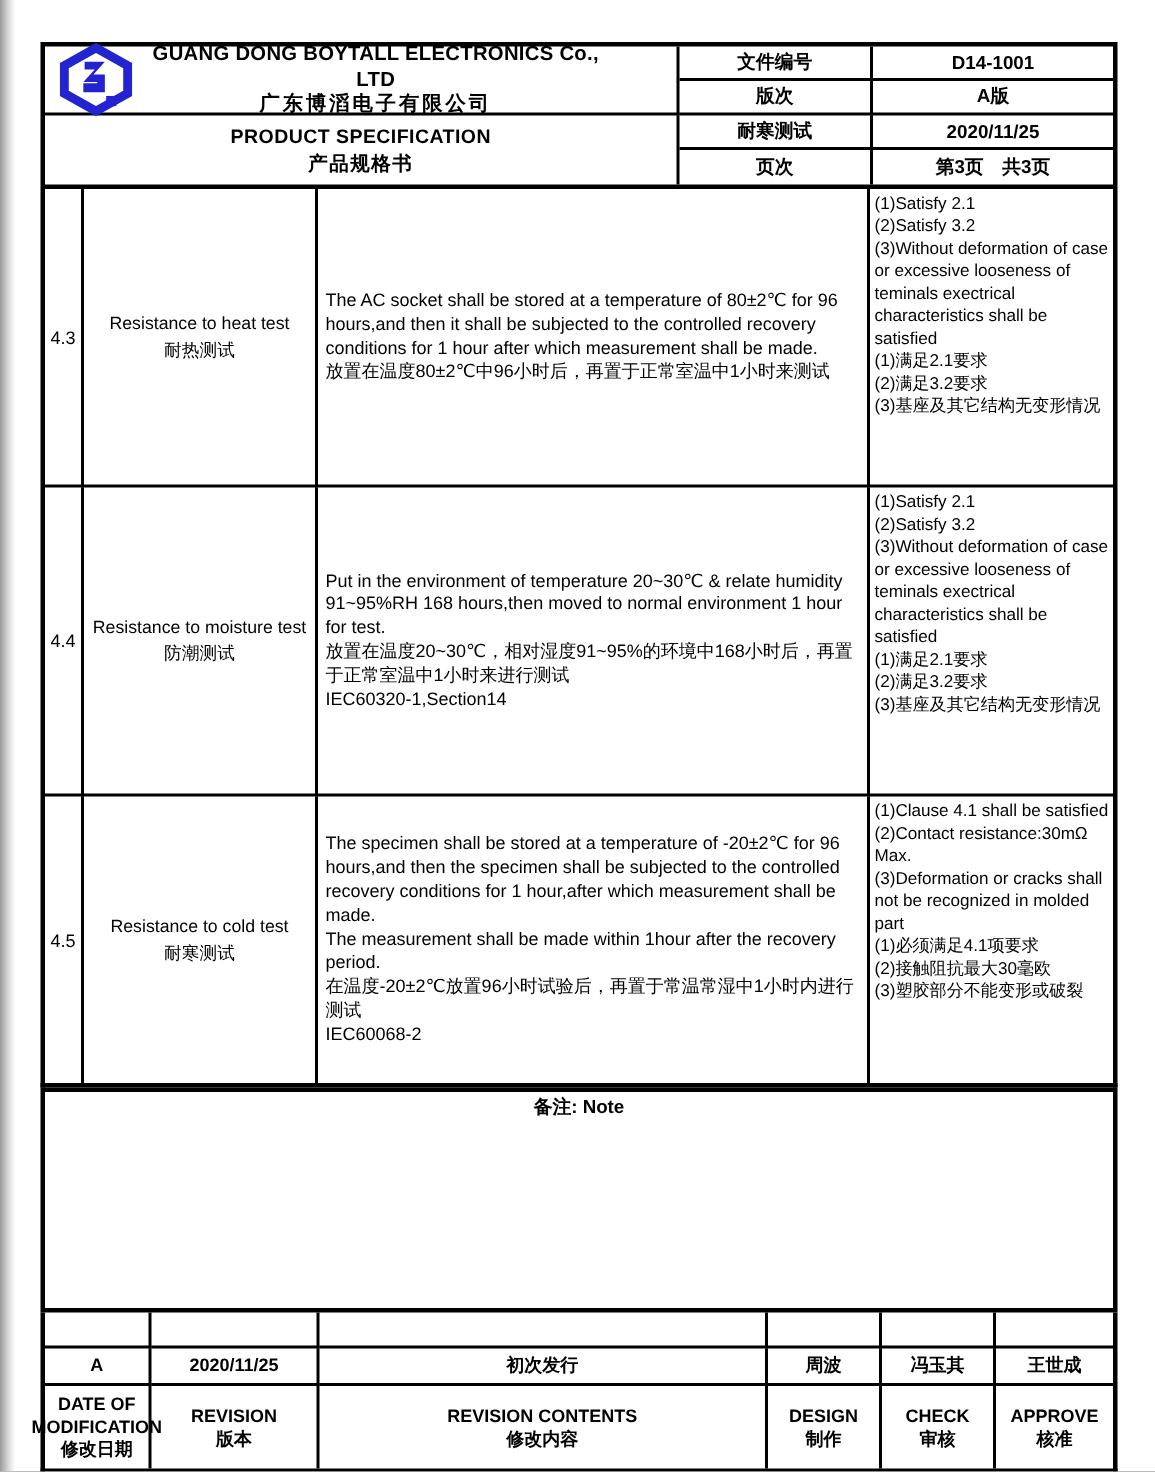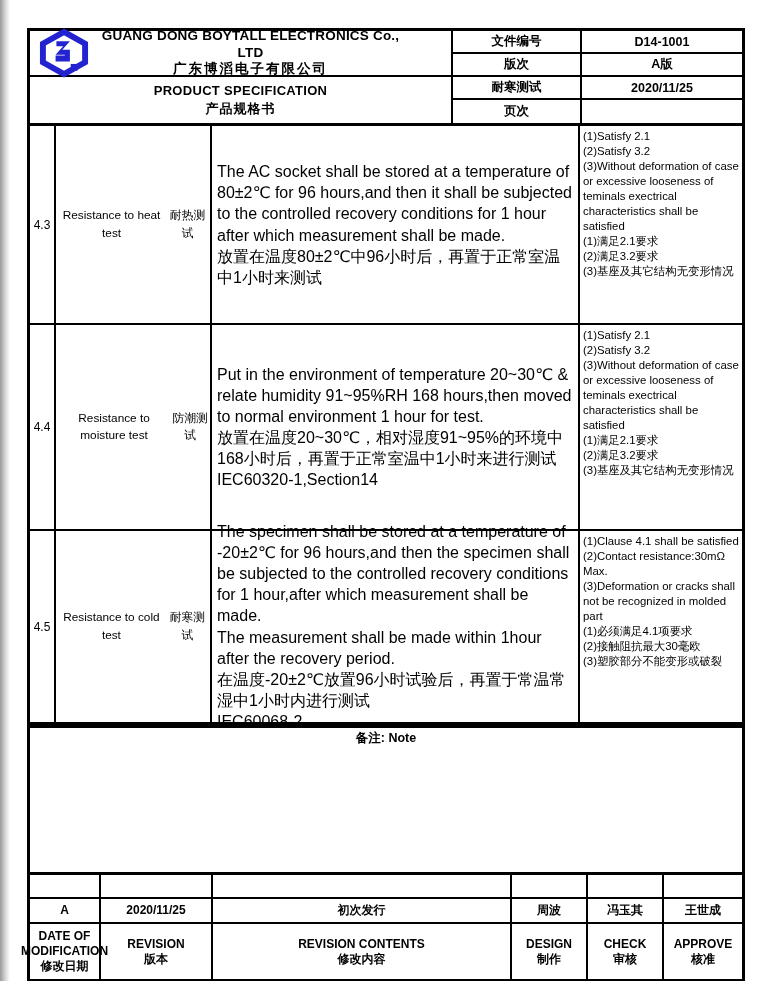--- a/index.html
+++ b/index.html
@@ -50,22 +50,22 @@
   .main{
     display:grid;height:599px;
     grid-template-columns:26px 156px 368px 162px;
     grid-template-rows:199px 206px 191px;
     border:3px solid #000;border-top:0;
   }
   .cell{border-right:2px solid #000;border-bottom:2px solid #000;}
   .cell.last-col{border-right:0;}
   .cell.last-row{border-bottom:0;}
   .c-no{display:flex;align-items:center;justify-content:center;font-size:12px;}
-  .c-name{display:flex;flex-direction:row;align-items:center;justify-content:center;font-size:11.8px;line-height:1.45;text-align:center;padding:0 1px;}
-  .c-method{display:flex;align-items:center;font-size:16px;line-height:1.32;padding:3px 6px 3px 5px;}
+  .c-name{display:flex;flex-direction:column;align-items:center;justify-content:center;font-size:11.8px;line-height:1.45;text-align:center;padding:0 1px;}
+  .c-method{display:flex;align-items:center;font-size:12px;line-height:1.32;padding:3px 6px 3px 5px;}
   .c-method .txt,.c-crit .txt{white-space:pre-line;}
   .c-crit{display:flex;align-items:flex-start;font-size:11.4px;line-height:1.32;padding:3px 2px 3px 3px;}
 
   
   .note{
     height:150px;border:3px solid #000;
     padding:2px 4px;font-weight:700;font-size:12.5px;text-align:center;
   }
 
   
@@ -113,20 +113,21 @@
 
       <div class="hdr-title">
         <div class="title-en">PRODUCT SPECIFICATION</div>
         <div class="title-cn">产品规格书</div>
       </div>
 
       <div class="hdr-label hb">耐寒测试</div>
       <div class="hdr-value hb">2020/11/25</div>
 
       <div class="hdr-label">页次</div>
+      <div class="hdr-value">第3页　共3页</div>
     </div>
 
     <div class="main">
 
       <div class="cell c-no">4.3</div>
       <div class="cell c-name">
         <div>Resistance to heat test</div>
         <div>耐热测试</div>
       </div>
       <div class="cell c-method">

